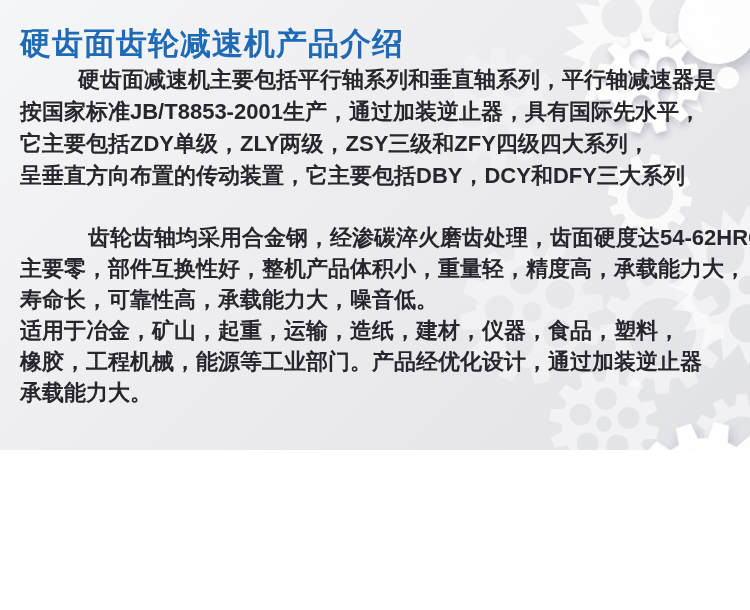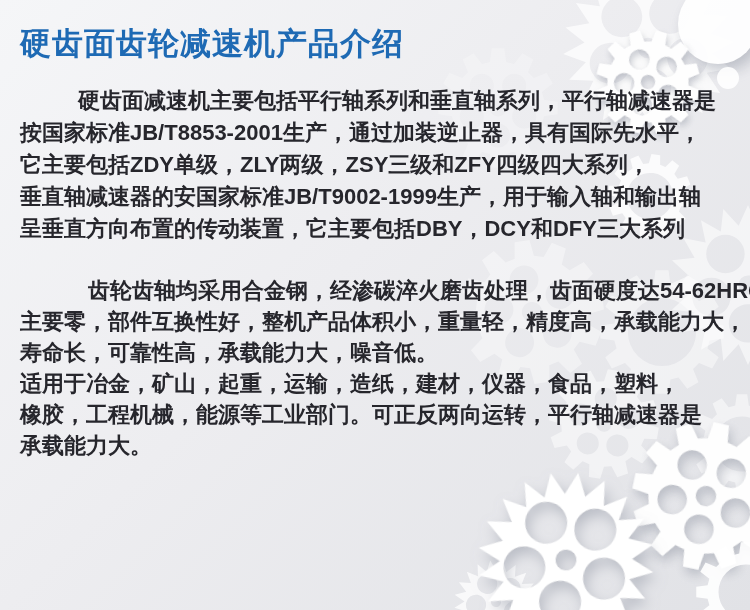--- a/index.html
+++ b/index.html
@@ -1,33 +1,32 @@
 <!DOCTYPE html>
 <html lang="zh" style="--title-blue: #1e6ab4; --body-text: #26262c; --background-top: #f5f6f8; --background-bottom: #e1e2e6; --gear-white: #ffffff;"><head>
 <meta charset="utf-8">
 <style>
   html,body{margin:0;padding:0}
   body{
     width:750px;height:610px;overflow:hidden;
     font-family:"Liberation Sans","DejaVu Sans",sans-serif;
   }
   .page{
-    position:relative;width:750px;height:610px;overflow:hidden;
+    position:relative;width:750px;height:450px;overflow:hidden;
     background:linear-gradient(135deg,var(--background-top,#f5f6f8) 0%,#ededf0 45%,var(--background-bottom,#e1e2e6) 100%);
   }
   .deco{position:absolute;top:0;left:0;pointer-events:none}
   .gear{fill:var(--gear-white,#ffffff)}
   .content{position:relative;z-index:1;padding:0 14px 0 20px}
   .title{
     margin:0;padding-top:24px;line-height:40px;
     font-size:31px;font-weight:600;letter-spacing:1px;
     color:var(--title-blue,#1e6ab4);
   }
   .para{
-    margin-top:21px;
     color:var(--body-text,#26262c);
     font-size:22px;font-weight:bold;line-height:32px;
     white-space:nowrap;
   }
   .para2{margin-top:30px;line-height:31px}
   .para .indent{text-indent:58px}
   .para2 .indent{text-indent:68px}
 </style>
 </head>
 <body>
@@ -61,26 +60,25 @@
     <use href="#gearB" transform="translate(746 592) scale(0.5)" opacity="0.9"></use>
   </svg>
 
   <div class="content">
     <h1 class="title">硬齿面齿轮减速机产品介绍</h1>
 
     <div class="para">
       <div class="line indent">硬齿面减速机主要包括平行轴系列和垂直轴系列，平行轴减速器是</div>
       <div class="line">按国家标准JB/T8853-2001生产，通过加装逆止器，具有国际先水平，</div>
       <div class="line">它主要包括ZDY单级，ZLY两级，ZSY三级和ZFY四级四大系列，</div>
-      <div class="line">垂直轴减速器的安国家标准JB/T9002-1999生产，用于输入轴和输出轴</div>
       <div class="line">呈垂直方向布置的传动装置，它主要包括DBY，DCY和DFY三大系列</div>
     </div>
 
     <div class="para para2">
       <div class="line indent">齿轮齿轴均采用合金钢，经渗碳淬火磨齿处理，齿面硬度达54-62HRC</div>
       <div class="line">主要零，部件互换性好，整机产品体积小，重量轻，精度高，承载能力大，</div>
       <div class="line">寿命长，可靠性高，承载能力大，噪音低。</div>
       <div class="line">适用于冶金，矿山，起重，运输，造纸，建材，仪器，食品，塑料，</div>
-      <div class="line">橡胶，工程机械，能源等工业部门。可正反两向运转，平行轴减速器是</div>
+      <div class="line">橡胶，工程机械，能源等工业部门。产品经优化设计，通过加装逆止器</div>
       <div class="line">承载能力大。</div>
     </div>
   </div>
 </div>
 
 </body></html>

